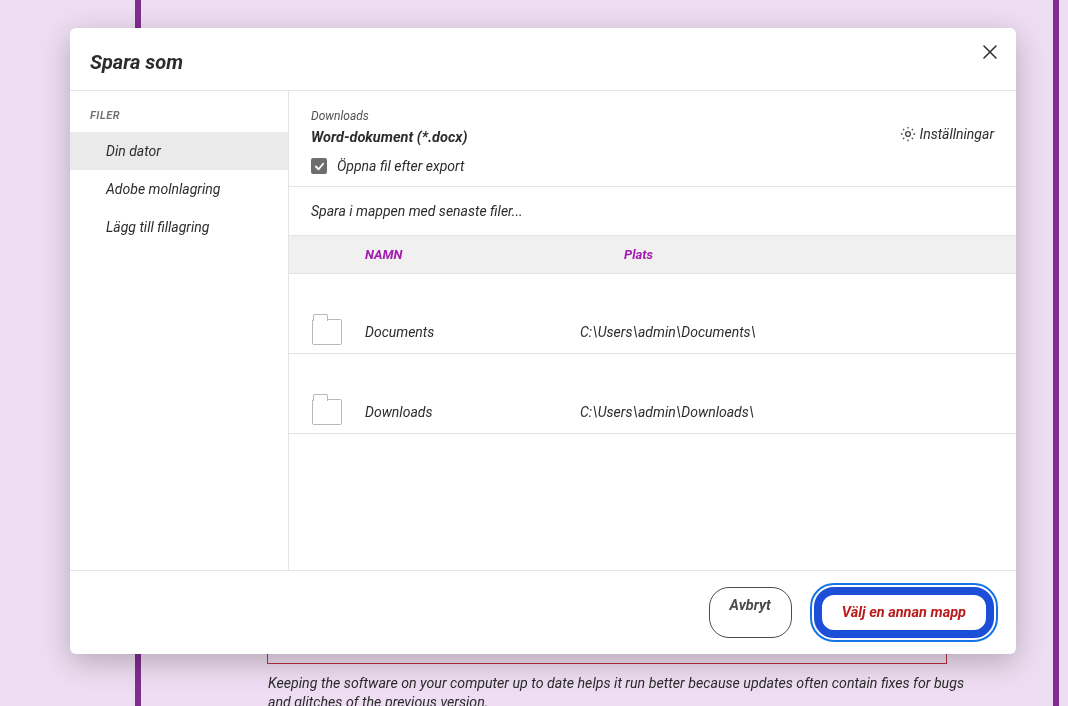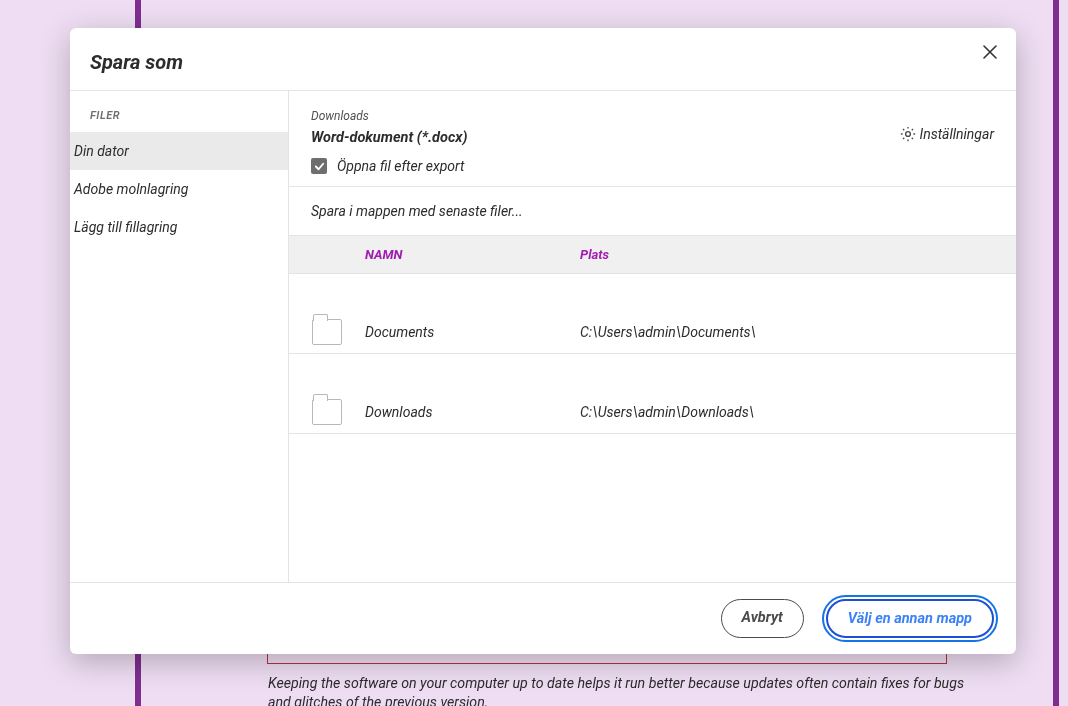--- a/index.html
+++ b/index.html
@@ -19,52 +19,52 @@
     display:flex; flex-direction:column;font-style:italic;
   }
   .dlg-header { padding:22px 26px 16px 20px; border-bottom:1px solid #e4e4e4; position:relative; }
   .dlg-title { font-size:20px; font-weight:700; color:#2c2c2c; }
   .close-btn { position:absolute; top:12px; right:14px; width:24px; height:24px; display:flex; align-items:center; justify-content:center; cursor:pointer; color:#333; font-size:17px; }
 
   .dlg-body { flex:1; display:flex; min-height:0; }
 
   .sidebar { width:219px; border-right:1px solid #e4e4e4; padding-top:18px; }
   .sb-label { font-size:11px; letter-spacing:.5px; color:#6e6e6e; font-weight:600; padding:0 20px 10px 20px; }
-  .sb-item { font-size:14px; color:#2c2c2c; padding:11px 4px; cursor:pointer; }
+  .sb-item { font-size:14px; color:#2c2c2c; padding:11px 36px; cursor:pointer; }
   .sb-item.active { background:#eaeaea; }
 
   .main { flex:1; display:flex; flex-direction:column; min-height:0; }
   .format-row { padding:18px 22px 12px 22px; border-bottom:1px solid #e4e4e4; display:flex; align-items:flex-start; gap:30px; }
   .format-left { flex:1; }
   .format-caption { font-size:12px; color:#505050; margin-bottom:6px; }
   .format-value { font-size:14.5px; font-weight:700; color:#2c2c2c; }
   .check-row { margin-top:12px; display:flex; align-items:center; gap:10px; }
   .checkbox { width:16px; height:16px; border-radius:2px; background:#6e6e6e; display:flex; align-items:center; justify-content:center; color:#fff; font-size:11px; }
   .check-label { font-size:14px; color:#2c2c2c; }
   .settings-link { display:flex; align-items:center; gap:2px; color:#2c2c2c; font-size:14px; padding-top:16px; cursor:pointer; }
   .gear { width:18px; height:18px; }
 
   .recent-caption { padding:16px 22px; font-size:14px; color:#2c2c2c; }
 
   .table { flex:1; overflow:auto; }
   .thead { display:flex; background:#f0f0f0; border-top:1px solid #e4e4e4; border-bottom:1px solid #e4e4e4; font-size:13px; font-weight:700; color:#a21caf; }
   .th-icon { width:76px; }
   .th-name { width:215px; padding:11px 0; }
-  .th-path { flex:1; padding:11px 0; }
+  .th-path { flex:1; padding:11px 0;margin-left:44px; }
   .trow { display:flex; align-items:center; border-bottom:1px solid #e4e4e4; padding:8px 0; cursor:pointer;margin-top:37px; }
   .td-icon { width:76px; display:flex; justify-content:center; }
   .folder { width:30px; height:26px; border:1.3px solid #b8b8b8; border-radius:2px; position:relative; background:#fff; }
   .folder::before { content:""; position:absolute; top:-6px; left:0; width:13px; height:6px; border:1.3px solid #b8b8b8; border-bottom:none; background:#fff; border-radius:2px 2px 0 0; }
   .td-name { width:215px; font-size:14px; color:#2c2c2c; }
   .td-path { flex:1; font-size:14px; color:#2c2c2c; }
 
   .dlg-footer { border-top:1px solid #e4e4e4; padding:16px 22px; display:flex; justify-content:flex-end; gap:22px; }
   .btn { border-radius:20px; font-size:14.5px; font-weight:700; padding:9px 20px; cursor:pointer; }
   .btn-secondary { background:#fff; color:#4b4b4b; border:1.6px solid #4b4b4b; }
-  .btn-primary { background:#fff; color:#3b82f6; border:2px solid #1d4ed8; outline:2px solid #1473e6; outline-offset:2px; }
+  .btn-primary { background:#fff; color:#b91c1c; border:8px solid #1d4ed8; outline:2px solid #1473e6; outline-offset:2px; }
 </style>
 </head>
 <body>
 
 <div class="bg-left-border"></div>
 <div class="bg-right-border"></div>
 <div class="bg-red-box"></div>
 <div class="bg-text">Keeping the software on your computer up to date helps it run better because updates often contain fixes for bugs and glitches of the previous version.</div>
 
 <div class="dialog">

